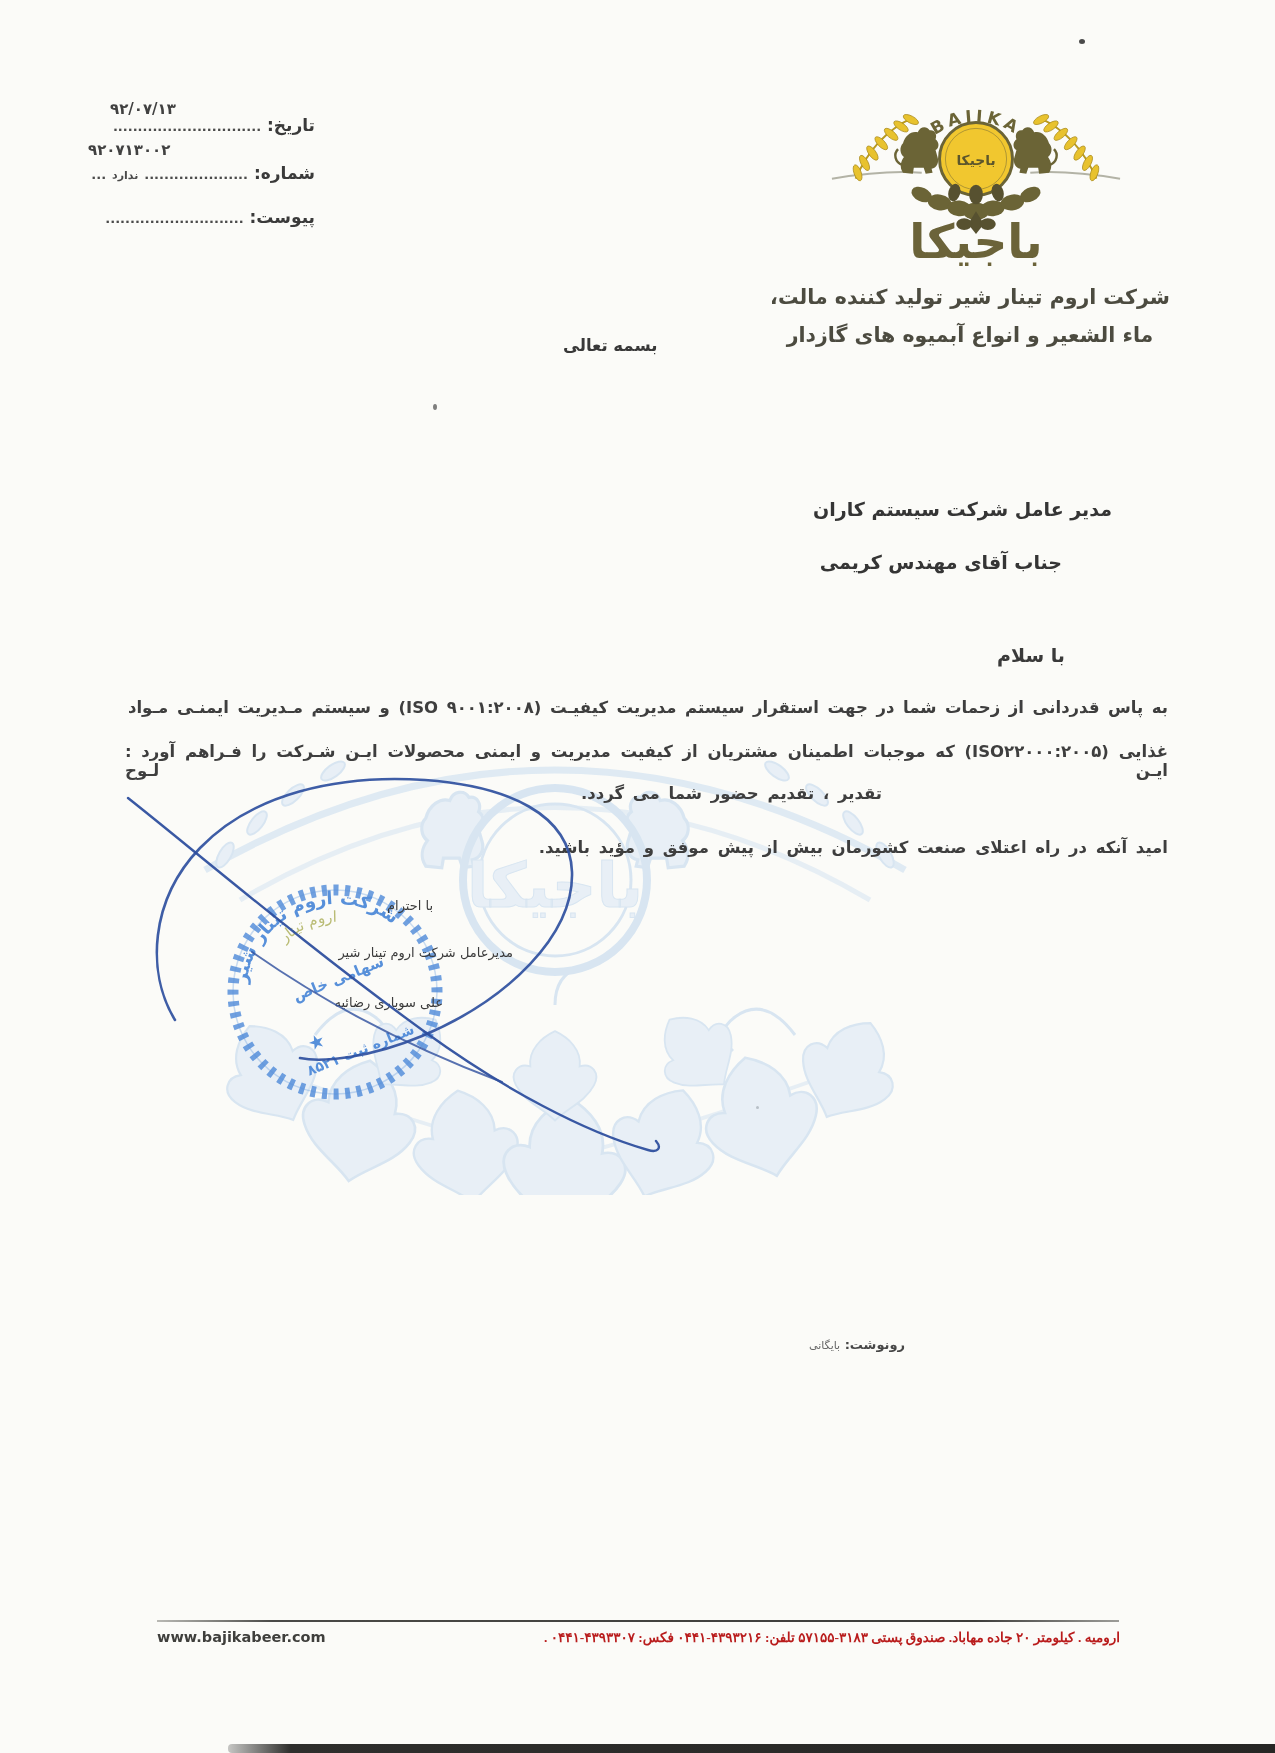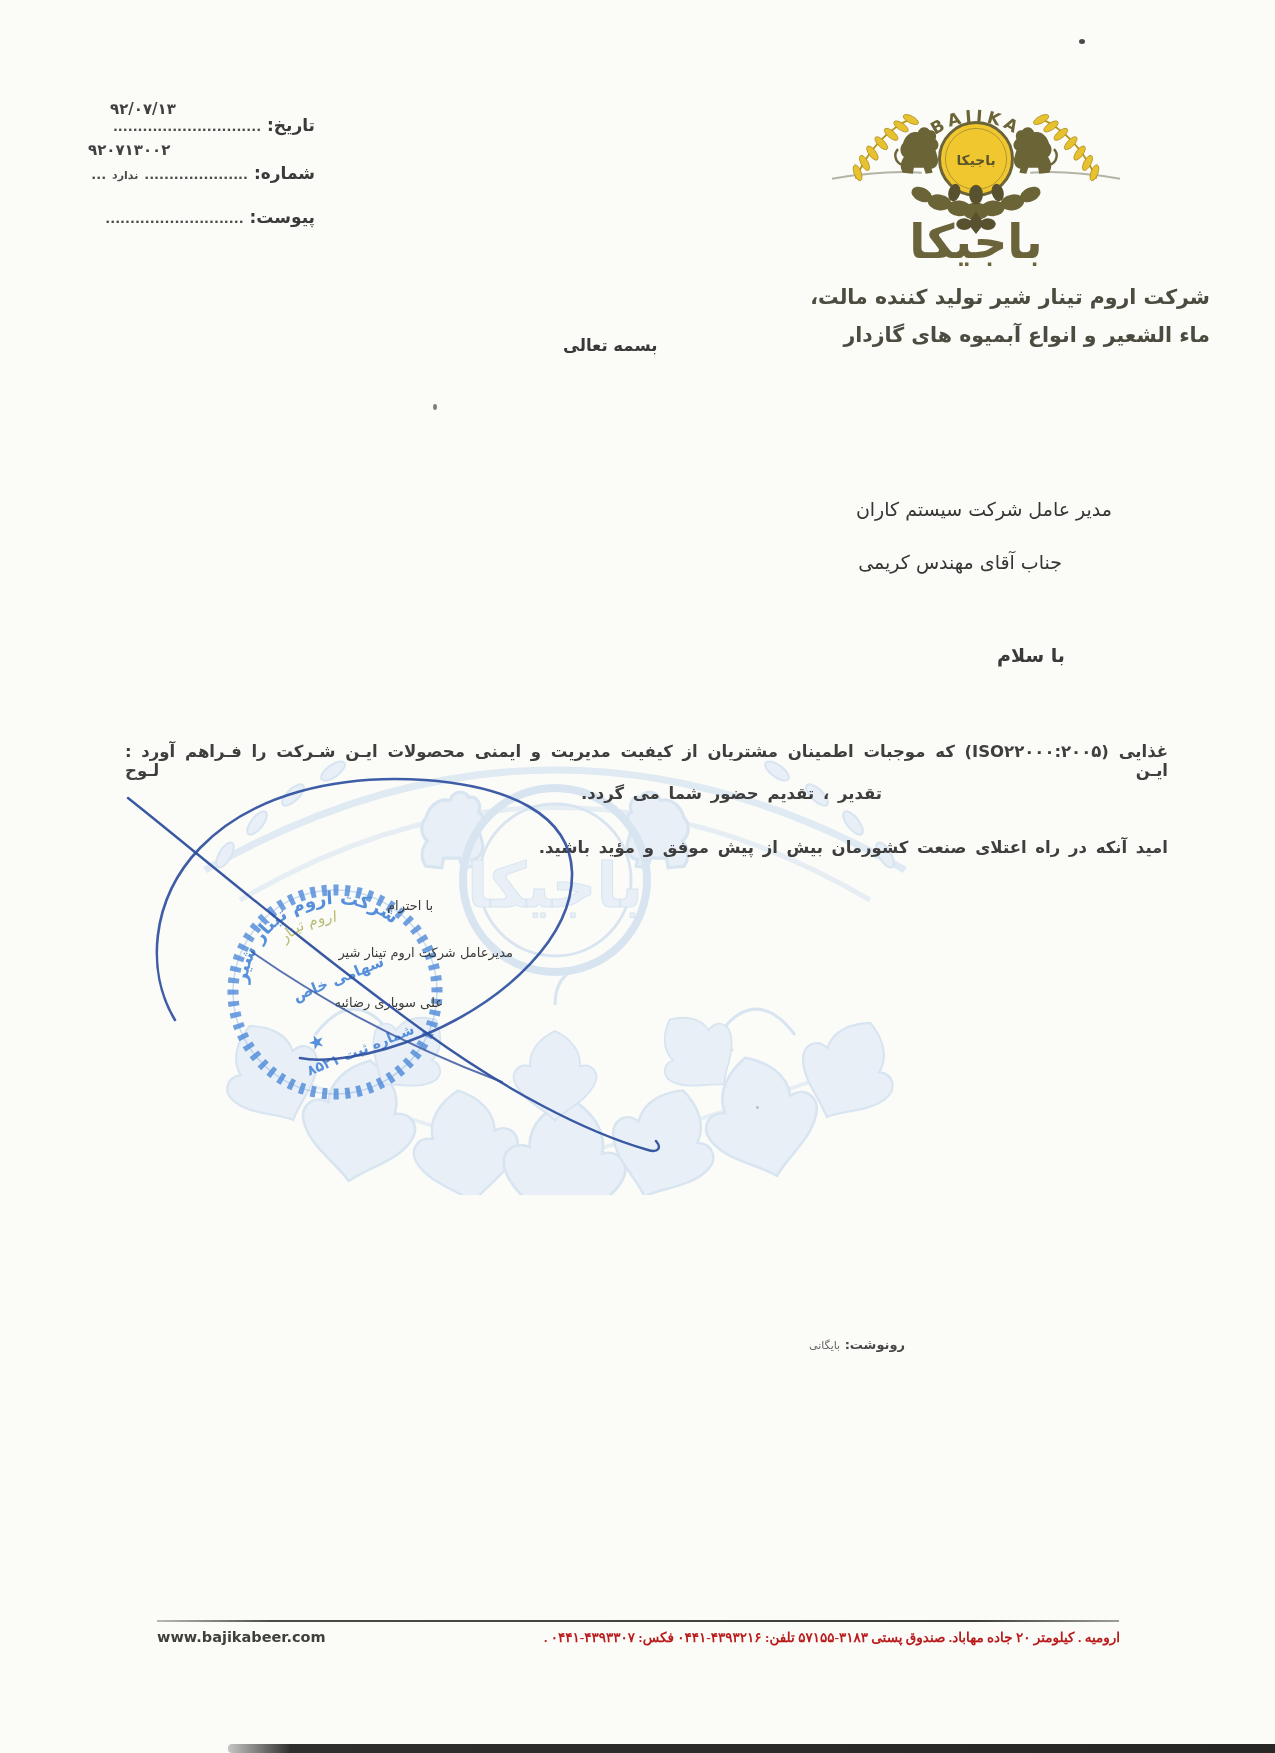--- a/index.html
+++ b/index.html
@@ -12,25 +12,25 @@
   .rtl{direction:rtl;unicode-bidi:embed;}
 
   
   .meta-row{font-size:17px;font-weight:bold;color:#3a3a3a;white-space:nowrap;}
   .meta-dots{font-size:13px;font-weight:bold;color:#4a4a4a;letter-spacing:1.5px;}
   .meta-note{font-size:11px;font-weight:600;color:#4a4a4a;}
   .meta-value{font-size:15px;font-weight:600;color:#414141;letter-spacing:1px;}
 
   
   #brand-wordmark{width:300px;text-align:center;font-size:47px;font-weight:bold;color:#6b6339;}
-  .tagline{width:480px;text-align:right;font-size:20.5px;font-weight:bold;color:#4c4b40;line-height:38px;}
+  .tagline{width:480px;text-align:center;font-size:20.5px;font-weight:bold;color:#4c4b40;line-height:38px;}
 
   
   .bismillah{font-size:16.5px;font-weight:bold;color:#383838;}
-  .recipient{font-size:19px;font-weight:normal;color:#353535;white-space:nowrap;text-align:right;}
+  .recipient{font-size:19px;font-weight:bold;color:#353535;white-space:nowrap;text-align:right;}
   .salutation{font-size:19px;font-weight:bold;color:#3a3a3a;}
   .bodyline{font-size:16.5px;font-weight:bold;color:#3e3e3e;white-space:nowrap;word-spacing:3px;}
   .bodyjust{white-space:normal;text-align:justify;text-align-last:justify;word-spacing:2px;}
 
   .sig-text{font-size:13px;font-weight:normal;color:#3a3a3a;white-space:nowrap;}
 
   .cc{font-size:13px;font-weight:bold;color:#474747;white-space:nowrap;}
   .cc .cc-val{font-size:11px;font-weight:500;color:#666;}
 
   
@@ -188,20 +188,21 @@
     <div>ماء الشعیر و انواع آبمیوه های گازدار</div>
   </div>
 
   <div class="abs bismillah rtl" style="left:563px;top:336px;">بسمه تعالی</div>
 
   <div class="abs recipient rtl" style="right:163px;top:498px;">مدیر عامل شرکت سیستم کاران</div>
   <div class="abs recipient rtl" style="right:213px;top:551px;">جناب آقای مهندس کریمی</div>
 
   <div class="abs salutation rtl" style="right:210px;top:644px;">با سلام</div>
 
+  <div class="abs bodyline bodyjust rtl" style="right:107px;top:698px;width:1040px;">به پاس قدردانی از زحمات شما در جهت استقرار سیستم مدیریت کیفیـت (ISO ۹۰۰۱:۲۰۰۸) و سیستم مـدیریت ایمنـی مـواد</div>
   <div class="abs bodyline bodyjust rtl" style="right:107px;top:742px;width:1043px;">غذایی (ISO۲۲۰۰۰:۲۰۰۵) که موجبات اطمینان مشتریان از کیفیت مدیریت و  ایمنی محصولات ایـن شـرکت را فـراهم آورد : ایـن لـوح</div>
   <div class="abs bodyline rtl" style="right:393px;top:784px;text-align:right;">تقدیر ، تقدیم حضور شما می گردد.</div>
   <div class="abs bodyline rtl" style="right:107px;top:838px;">امید آنکه در راه اعتلای صنعت کشورمان بیش از پیش موفق و مؤید باشید.</div>
 
   <svg class="abs" style="left:205px;top:862px;opacity:.92;" width="260" height="260" viewBox="0 0 260 260">
     <defs>
       <path id="st-top" d="M 40,132 A 90,90 0 0 1 220,132"></path>
       <path id="st-gold" d="M 56,134 A 74,74 0 0 1 204,134"></path>
     </defs>
     <g transform="rotate(-22 130 130)">

